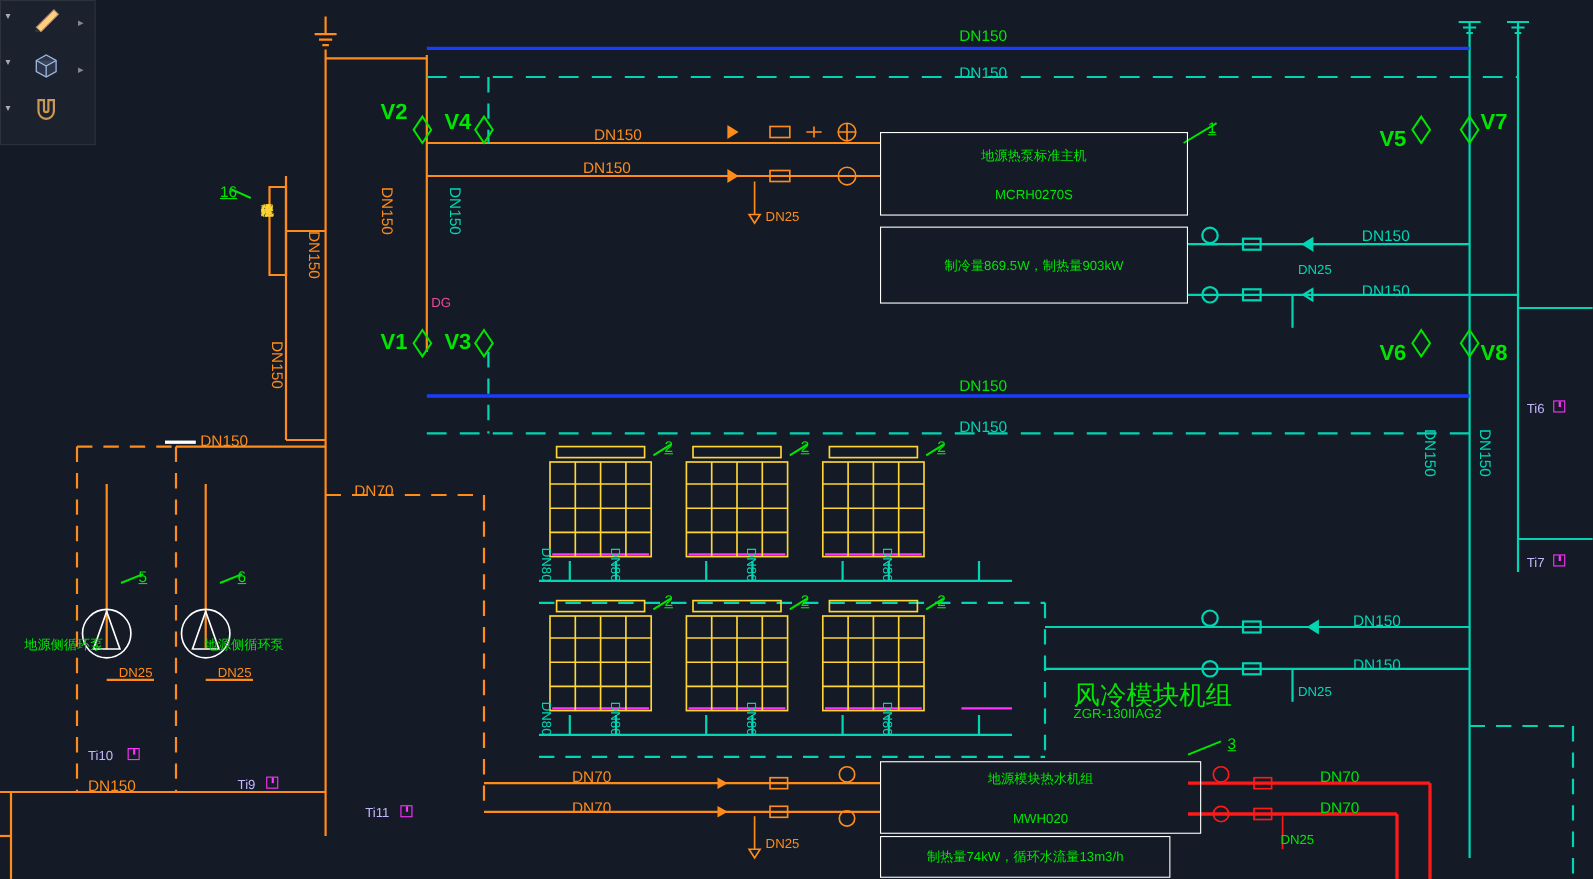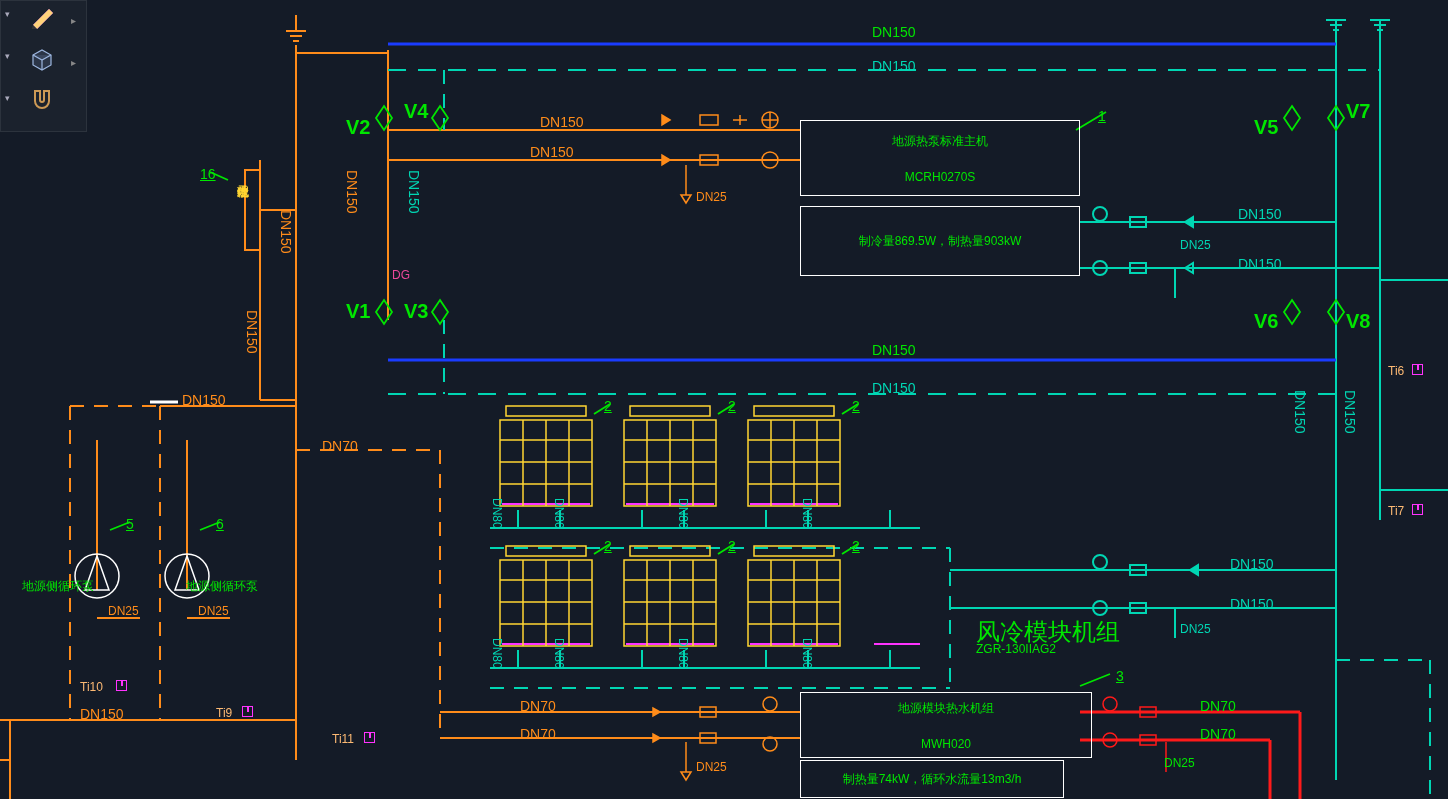--- a/index.html
+++ b/index.html
@@ -6,21 +6,21 @@
   svg{position:absolute;top:0;left:0}
   .toolbar{position:absolute;top:0;left:0;width:85px;height:130px;background:rgba(255,255,255,.03);border:1px solid rgba(255,255,255,.08)}
   .toolbar .slot{position:absolute;width:34px;height:34px;display:flex;align-items:center;justify-content:center;cursor:pointer}
   .toolbar .tick{position:absolute;left:4px;color:#aab;font-size:9px}
   .toolbar .arrow{position:absolute;color:#888;font-size:10px}
   .tx{position:absolute;white-space:nowrap;font-size:14px;pointer-events:none}
   .tsm{font-size:12px}
   .g{color:#00e600}
   .o{color:#ff8c1a}
   .t{color:#00d6b3}
-  .m{color:#fdba74}
+  .m{color:#c4b5fd}
   .y{color:#ffd633}
   .vlabel{color:#00e600;font-size:20px;font-weight:bold}
   .vert{writing-mode:vertical-rl;text-orientation:mixed}
   .vertlr{writing-mode:vertical-lr}
   .box{position:absolute;border:1px solid #fff;box-sizing:border-box}
   .center{display:flex;flex-direction:column;align-items:center;justify-content:center;gap:20px}
   .tibox{position:absolute;width:11px;height:11px;border:1px solid #ff33ff;box-sizing:border-box}
   .tibox::after{content:"";position:absolute;left:50%;top:50%;width:2px;height:5px;background:#ff33ff;transform:translate(-50%,-100%)}
 </style>
 </head>
@@ -263,21 +263,21 @@
   <span class="arrow" style="top:56px;left:70px">▸</span>
 
   <span class="tick" style="top:92px">▾</span>
   <div class="slot" style="top:86px;left:28px">
     <svg width="26" height="26">
         <path d="M6 4 v10 a7 7 0 0 0 14 0 V4 h-5 v9 a2 2 0 0 1 -4 0 V4 z" fill="none" stroke="#c95" stroke-width="2"></path>
       </svg>
   </div>
 </div>
 
-<span class="tx vlabel" style="top:116px;left:346px">V2</span>
+<span class="tx vlabel" style="top:91px;left:346px">V2</span>
 <span class="tx vlabel" style="top:100px;left:404px">V4</span>
 <span class="tx vlabel" style="top:300px;left:346px">V1</span>
 <span class="tx vlabel" style="top:300px;left:404px">V3</span>
 <span class="tx vlabel" style="top:116px;left:1254px">V5</span>
 <span class="tx vlabel" style="top:100px;left:1346px">V7</span>
 <span class="tx vlabel" style="top:310px;left:1254px">V6</span>
 <span class="tx vlabel" style="top:310px;left:1346px">V8</span>
 
 <span class="tx g" style="top:24px;left:872px">DN150</span>
 <span class="tx t" style="top:58px;left:872px">DN150</span>

